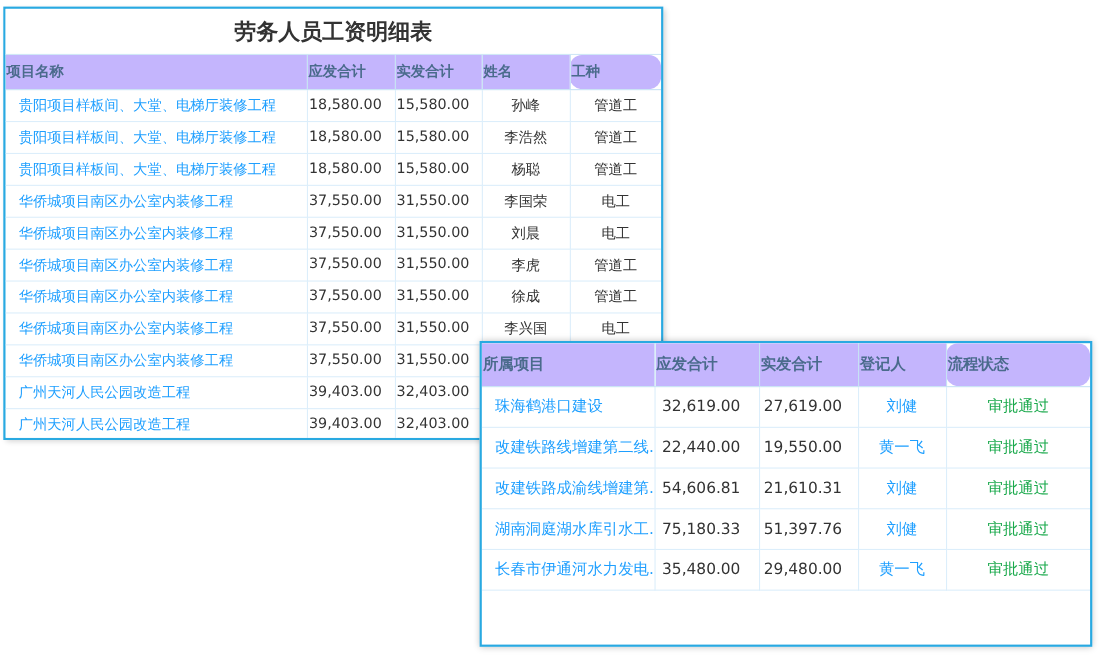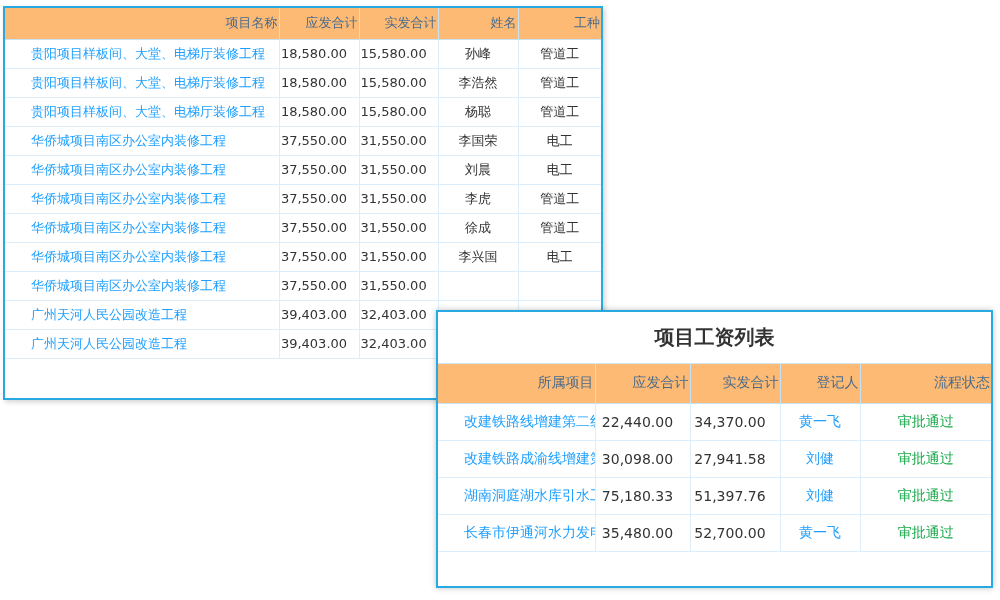--- a/index.html
+++ b/index.html
@@ -19,49 +19,50 @@
   .panel-2{left:436px;top:310px;width:557px;height:278px;box-shadow:0 0 6px rgba(0,0,0,0.25);z-index:2;}
   .panel-title{
     background:#ffffff;text-align:center;font-weight:bold;color:#333333;
     font-size:20px;border-bottom:1px solid #cfe7f6;
     white-space:nowrap;overflow:hidden;
   }
   .panel-1 .panel-title{height:41px;line-height:41px;}
   .panel-2 .panel-title{height:51px;line-height:51px;}
   table{width:100%;border-collapse:collapse;table-layout:fixed;}
   thead th{
-    background:#fdba74;color:#4a6b8c;font-weight:normal;
+    background:#c4b5fd;color:#4a6b8c;font-weight:bold;
     border:1px solid #c6e2f4;border-top:none;
-    text-align:right;overflow:hidden;white-space:nowrap;
+    text-align:left;overflow:hidden;white-space:nowrap;
   }
   thead th:first-child{border-left:none;}
-  thead th:last-child{border-right:none;}
+  thead th:last-child{border-right:none;border-radius:11px;}
   tbody td{
     color:#333333;background:#ffffff;
     border:1px solid #dcEEfb;border-top:none;
     overflow:hidden;white-space:nowrap;text-overflow:clip;
   }
   tbody td:first-child{border-left:none;}
   tbody td:last-child{border-right:none;margin-left:19px;}
   .panel-1 thead tr{height:31px;}
   .panel-1 tbody tr{height:29px;}
   .panel-1 th,.panel-1 td{font-size:13px;}
   .panel-2 thead tr{height:39px;}
   .panel-2 tbody tr{height:37px;}
   .panel-2 th,.panel-2 td{font-size:14px;}
-  .cell-link{color:#1e9fff;text-align:left;padding-left:26px;cursor:pointer;}
+  .cell-link{color:#1e9fff;text-align:left;padding-left:12px;cursor:pointer;}
   .cell-num{text-align:center;padding-right:11px;}
   .cell-center{text-align:center;font-family:Liberation Mono, monospace;}
   .cell-person{color:#1e9fff;text-align:center;cursor:pointer;}
   .cell-status{color:#1aa94c;text-align:center;}
 </style>
 </head>
 <body>
 
 <section class="panel panel-1">
+  <div class="panel-title">劳务人员工资明细表</div>
   <table>
     <colgroup>
       <col style="width:274px">
         <col style="width:80px">
         <col style="width:79px">
         <col style="width:80px">
         <col style="width:83px">
     </colgroup>
     <thead>
       <tr>
@@ -149,63 +150,69 @@
           <td class="cell-num">39,403.00</td>
           <td class="cell-num">32,403.00</td>
           <td class="cell-center"></td>
           <td class="cell-center"></td>
         </tr>
       </tbody>
   </table>
 </section>
 
 <section class="panel panel-2">
-  <div class="panel-title">项目工资列表</div>
   <table>
     <colgroup>
       <col style="width:157px">
         <col style="width:95px">
         <col style="width:90px">
         <col style="width:80px">
         <col style="width:131px">
     </colgroup>
     <thead>
       <tr>
         <th>所属项目</th>
         <th>应发合计</th>
         <th>实发合计</th>
         <th>登记人</th>
         <th>流程状态</th>
       </tr>
     </thead>
     <tbody>
 
+    <tr>
+          <td class="cell-link">珠海鹤港口建设</td>
+          <td class="cell-num">32,619.00</td>
+          <td class="cell-num">27,619.00</td>
+          <td class="cell-person">刘健</td>
+          <td class="cell-status">审批通过</td>
+        </tr>
         <tr>
           <td class="cell-link">改建铁路线增建第二线...</td>
           <td class="cell-num">22,440.00</td>
-          <td class="cell-num">34,370.00</td>
+          <td class="cell-num">19,550.00</td>
           <td class="cell-person">黄一飞</td>
           <td class="cell-status">审批通过</td>
         </tr>
         <tr>
           <td class="cell-link">改建铁路成渝线增建第...</td>
-          <td class="cell-num">30,098.00</td>
-          <td class="cell-num">27,941.58</td>
+          <td class="cell-num">54,606.81</td>
+          <td class="cell-num">21,610.31</td>
           <td class="cell-person">刘健</td>
           <td class="cell-status">审批通过</td>
         </tr>
         <tr>
           <td class="cell-link">湖南洞庭湖水库引水工...</td>
           <td class="cell-num">75,180.33</td>
           <td class="cell-num">51,397.76</td>
           <td class="cell-person">刘健</td>
           <td class="cell-status">审批通过</td>
         </tr>
         <tr>
           <td class="cell-link">长春市伊通河水力发电...</td>
           <td class="cell-num">35,480.00</td>
-          <td class="cell-num">52,700.00</td>
+          <td class="cell-num">29,480.00</td>
           <td class="cell-person">黄一飞</td>
           <td class="cell-status">审批通过</td>
         </tr>
       </tbody>
   </table>
 </section>
 
 </body></html>

